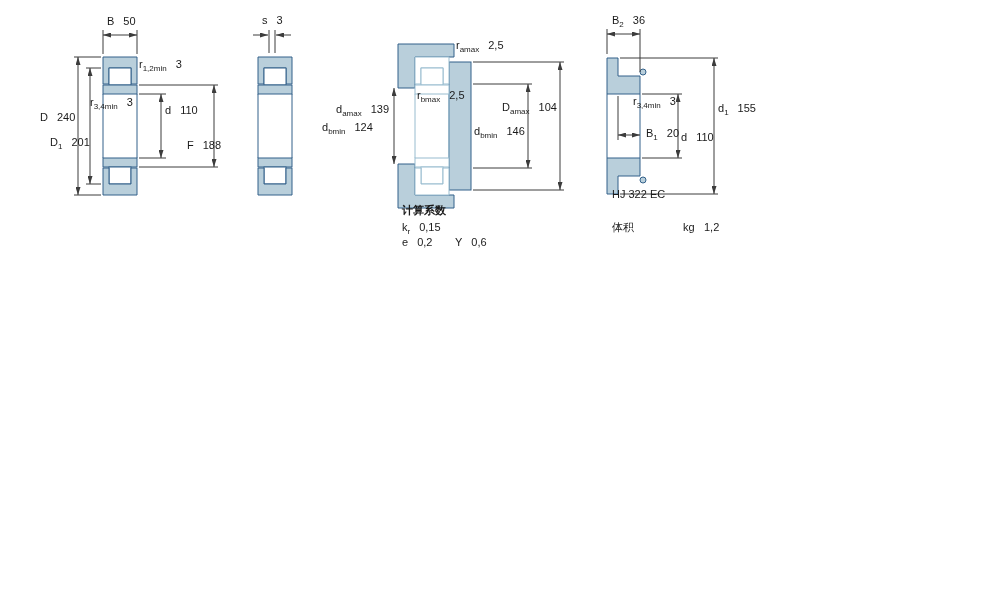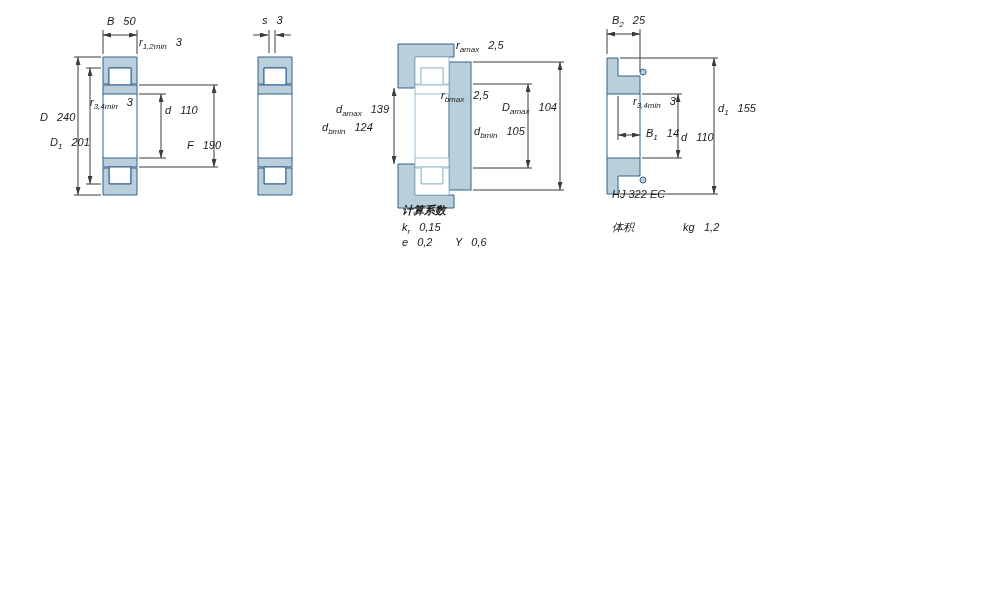--- a/index.html
+++ b/index.html
@@ -5,21 +5,21 @@
   html,body{margin:0;padding:0;background:#fff;}
   #page{position:relative;width:1000px;height:600px;background:#ffffff;overflow:hidden;
         font-family:"Liberation Sans","DejaVu Sans",sans-serif;color:#1a1a1a;}
   svg{position:absolute;left:0;top:0;}
   .ring{fill:#b9cfdb;stroke:#33618a;stroke-width:1;}
   .roller{fill:#ffffff;stroke:#33618a;stroke-width:1;}
   .face{stroke:#33618a;stroke-width:1;}
   .lightring{fill:#ffffff;stroke:#98bccf;stroke-width:1;}
   .lightface{stroke:#98bccf;stroke-width:1;}
   .dim{stroke:#3c3c3c;stroke-width:1;fill:none;}
-  .lbl{position:absolute;font-size:11px;line-height:12px;white-space:nowrap;font-style:italic;}
+  .lbl{position:absolute;font-size:11px;line-height:12px;white-space:nowrap;}
   .sub{font-size:8px;position:relative;top:3px;}
   .val{margin-left:9px;}
   .bold{font-weight:bold;}
 </style>
 </head>
 <body>
 
 <div id="page">
 
   <svg width="1000" height="600" viewBox="0 0 1000 600">
@@ -119,44 +119,44 @@
       <line class="dim" x1="642" y1="158" x2="682" y2="158"></line>
       <line class="dim" x1="678" y1="94" x2="678" y2="158" marker-start="url(#arr)" marker-end="url(#arr)"></line>
 
       <line class="dim" x1="620" y1="58" x2="718" y2="58"></line>
       <line class="dim" x1="620" y1="194" x2="718" y2="194"></line>
       <line class="dim" x1="714" y1="58" x2="714" y2="194" marker-start="url(#arr)" marker-end="url(#arr)"></line>
     </g>
   </svg>
 
   <div class="lbl" style="left:107px;top:15px"><span>B</span><span class="sub"></span><span class="val">50</span></div>
-  <div class="lbl" style="left:139px;top:36px"><span>r</span><span class="sub">1,2min</span><span class="val">3</span></div>
+  <div class="lbl" style="left:139px;top:58px"><span>r</span><span class="sub">1,2min</span><span class="val">3</span></div>
   <div class="lbl" style="left:90px;top:96px"><span>r</span><span class="sub">3,4min</span><span class="val">3</span></div>
   <div class="lbl" style="left:40px;top:111px"><span>D</span><span class="sub"></span><span class="val">240</span></div>
   <div class="lbl" style="left:50px;top:136px"><span>D</span><span class="sub">1</span><span class="val">201</span></div>
   <div class="lbl" style="left:165px;top:104px"><span>d</span><span class="sub"></span><span class="val">110</span></div>
-  <div class="lbl" style="left:187px;top:139px"><span>F</span><span class="sub"></span><span class="val">190</span></div>
+  <div class="lbl" style="left:187px;top:139px"><span>F</span><span class="sub"></span><span class="val">188</span></div>
 
   <div class="lbl" style="left:262px;top:14px"><span>s</span><span class="sub"></span><span class="val">3</span></div>
 
   <div class="lbl" style="left:456px;top:39px"><span>r</span><span class="sub">amax</span><span class="val">2,5</span></div>
-  <div class="lbl" style="left:441px;top:89px"><span>r</span><span class="sub">bmax</span><span class="val">2,5</span></div>
+  <div class="lbl" style="left:417px;top:89px"><span>r</span><span class="sub">bmax</span><span class="val">2,5</span></div>
   <div class="lbl" style="left:336px;top:103px"><span>d</span><span class="sub">amax</span><span class="val">139</span></div>
   <div class="lbl" style="left:322px;top:121px"><span>d</span><span class="sub">bmin</span><span class="val">124</span></div>
   <div class="lbl" style="left:502px;top:101px"><span>D</span><span class="sub">amax</span><span class="val">104</span></div>
-  <div class="lbl" style="left:474px;top:125px"><span>d</span><span class="sub">bmin</span><span class="val">105</span></div>
+  <div class="lbl" style="left:474px;top:125px"><span>d</span><span class="sub">bmin</span><span class="val">146</span></div>
 
   <div class="lbl bold" style="left:402px;top:204px">计算系数</div>
   <div class="lbl" style="left:402px;top:221px"><span>k</span><span class="sub">r</span><span class="val">0,15</span></div>
   <div class="lbl" style="left:402px;top:236px"><span>e</span><span class="sub"></span><span class="val">0,2</span></div>
   <div class="lbl" style="left:455px;top:236px"><span>Y</span><span class="sub"></span><span class="val">0,6</span></div>
 
-  <div class="lbl" style="left:612px;top:14px"><span>B</span><span class="sub">2</span><span class="val">25</span></div>
+  <div class="lbl" style="left:612px;top:14px"><span>B</span><span class="sub">2</span><span class="val">36</span></div>
   <div class="lbl" style="left:633px;top:95px"><span>r</span><span class="sub">3,4min</span><span class="val">3</span></div>
-  <div class="lbl" style="left:646px;top:127px"><span>B</span><span class="sub">1</span><span class="val">14</span></div>
+  <div class="lbl" style="left:646px;top:127px"><span>B</span><span class="sub">1</span><span class="val">20</span></div>
   <div class="lbl" style="left:681px;top:131px"><span>d</span><span class="sub"></span><span class="val">110</span></div>
   <div class="lbl" style="left:718px;top:102px"><span>d</span><span class="sub">1</span><span class="val">155</span></div>
 
   <div class="lbl" style="left:612px;top:188px">HJ 322 EC</div>
   <div class="lbl" style="left:612px;top:221px">体积</div>
   <div class="lbl" style="left:683px;top:221px">kg</div>
   <div class="lbl" style="left:704px;top:221px">1,2</div>
 
 </div>
 

